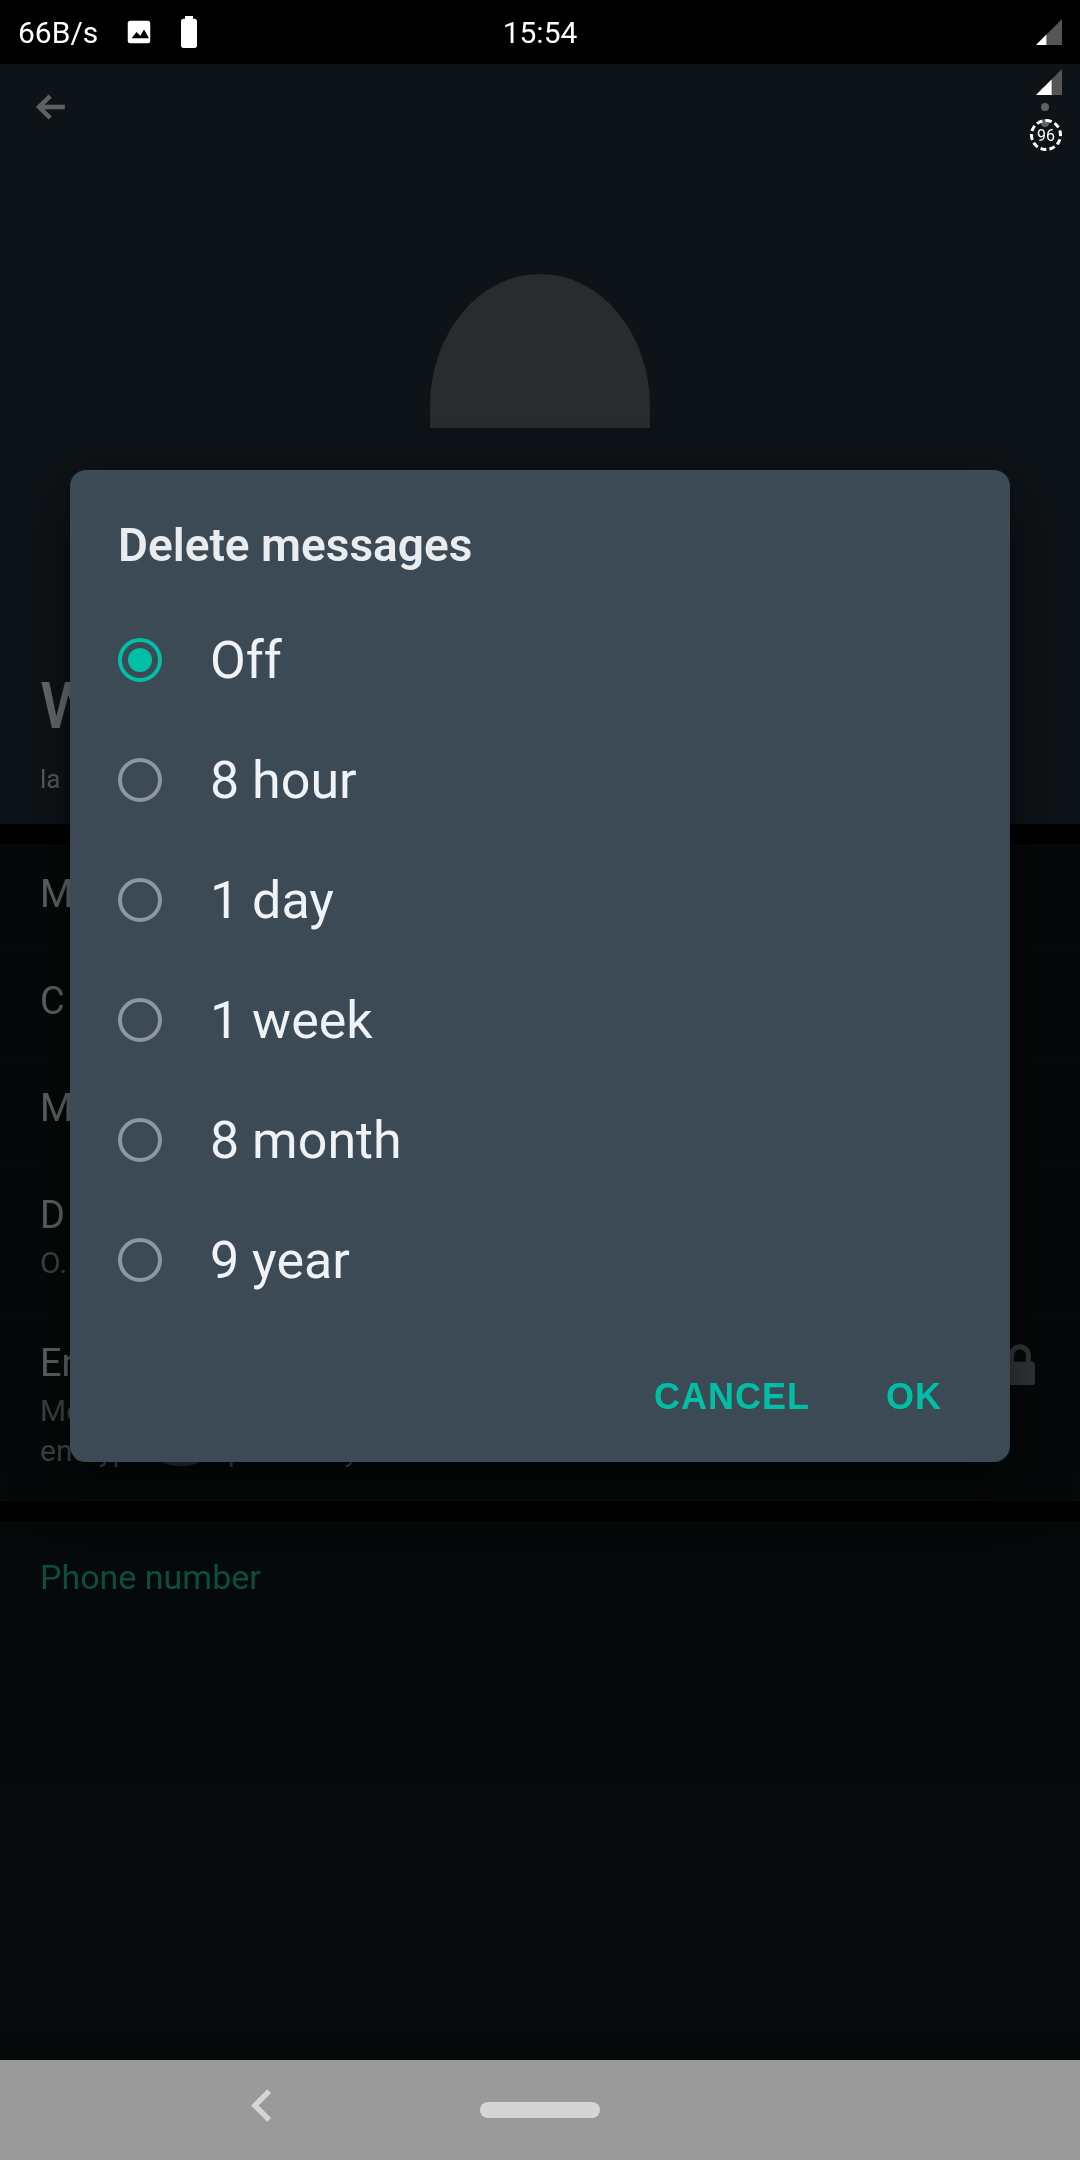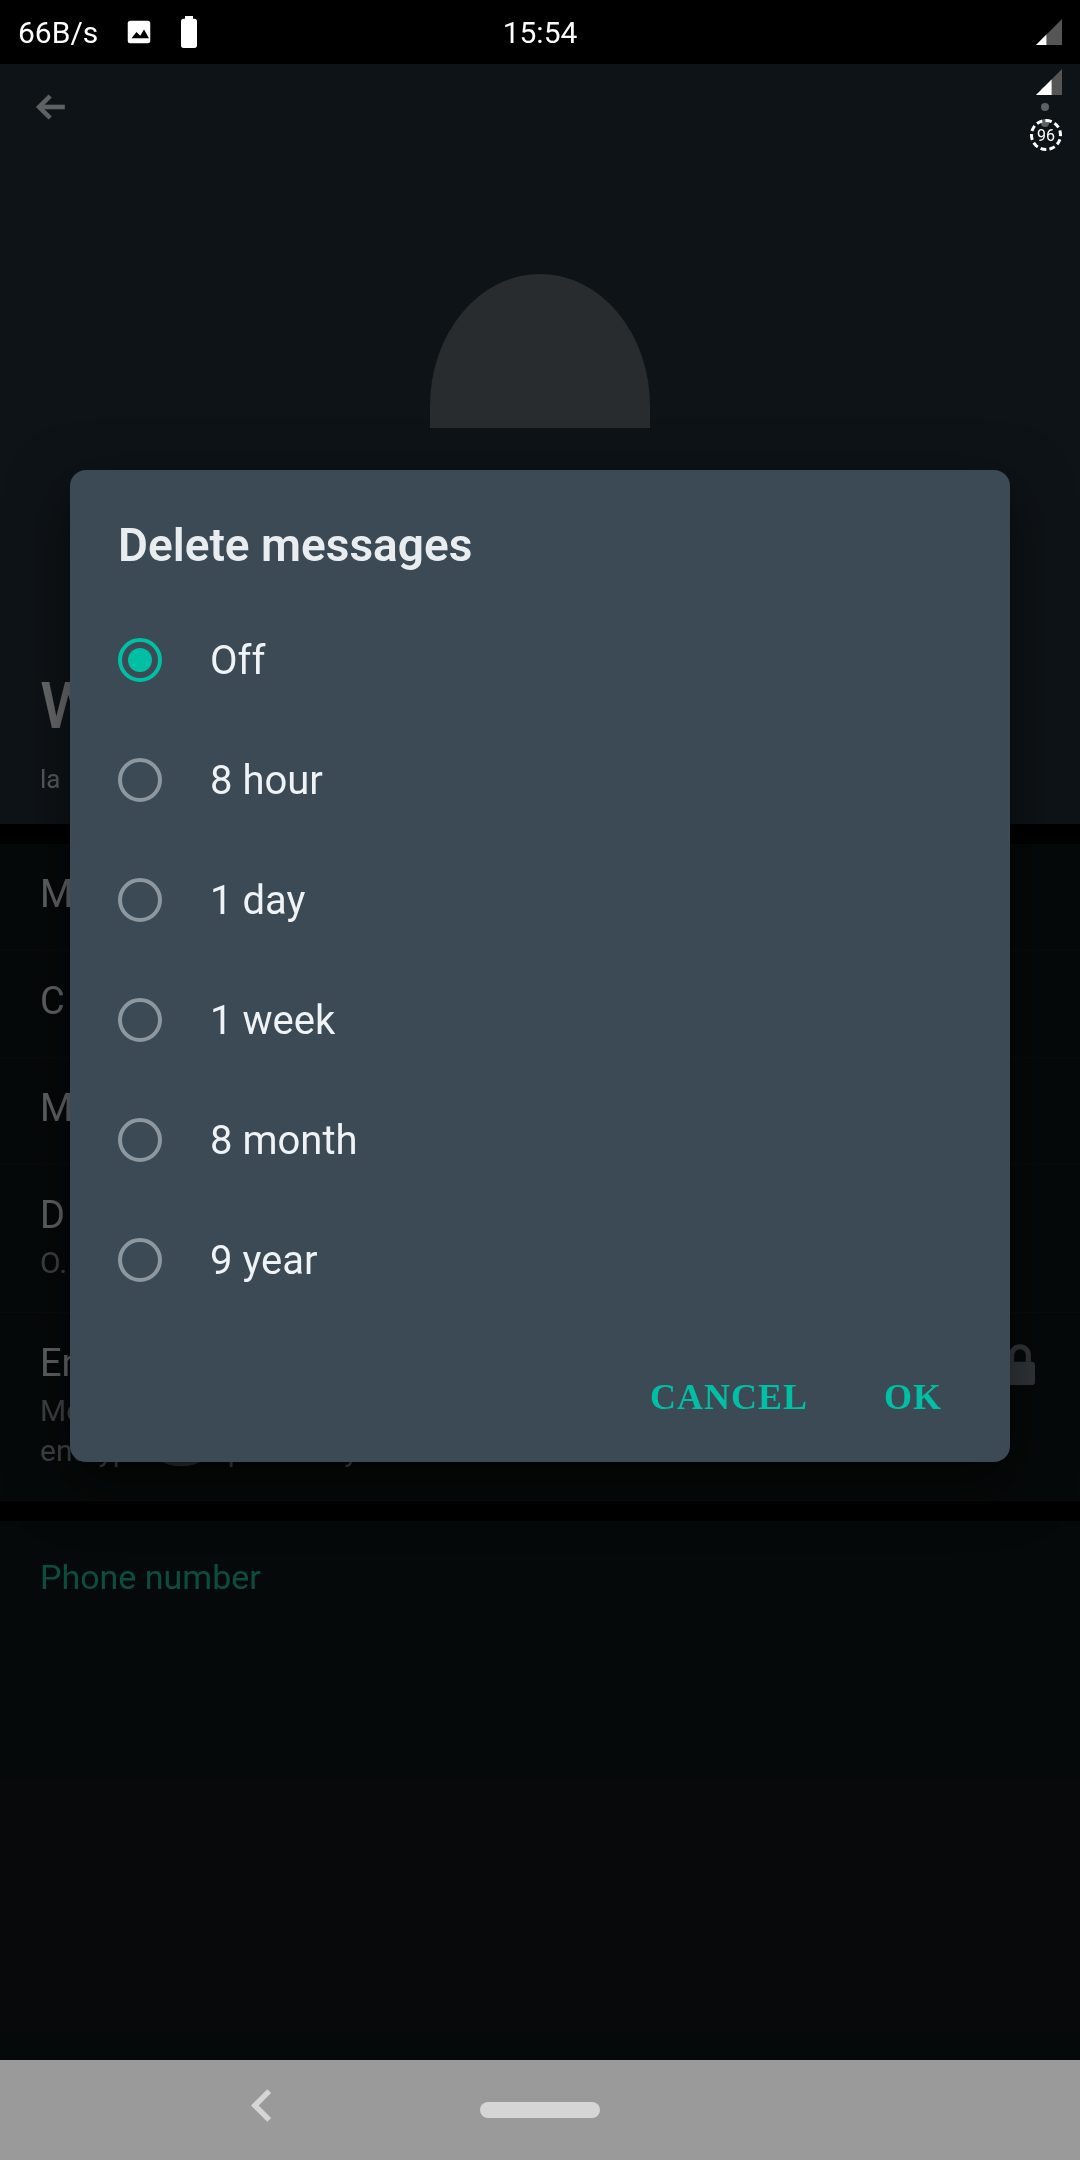--- a/index.html
+++ b/index.html
@@ -163,40 +163,39 @@
   .radio-item.selected .radio-circle {
     border-color: #00bfa5;
   }
   .radio-item.selected .radio-circle::after {
     content: "";
     width: 24px; height: 24px;
     background: #00bfa5;
     border-radius: 50%;
   }
   .radio-label {
-    font-size: 40px;
+    font-size: 52px;
     color: #f0f3f5;
   }
   .dialog-actions {
     display: flex;
     justify-content: flex-end;
     gap: 60px;
     margin-top: 36px;
     padding-right: 12px;
   }
   .dialog-btn {
     background: none;
     border: none;
     color: #00bfa5;
     font-size: 36px;
     font-weight: 700;
     letter-spacing: 1px;
     cursor: pointer;
     padding: 20px 8px;
-    font-family: Liberation Serif, serif;
   }
 
   
   .watermark {
     position: absolute;
     z-index: 15;
     top: 700px;
     left: 260px;
     transform: rotate(90deg);
     transform-origin: left top;

